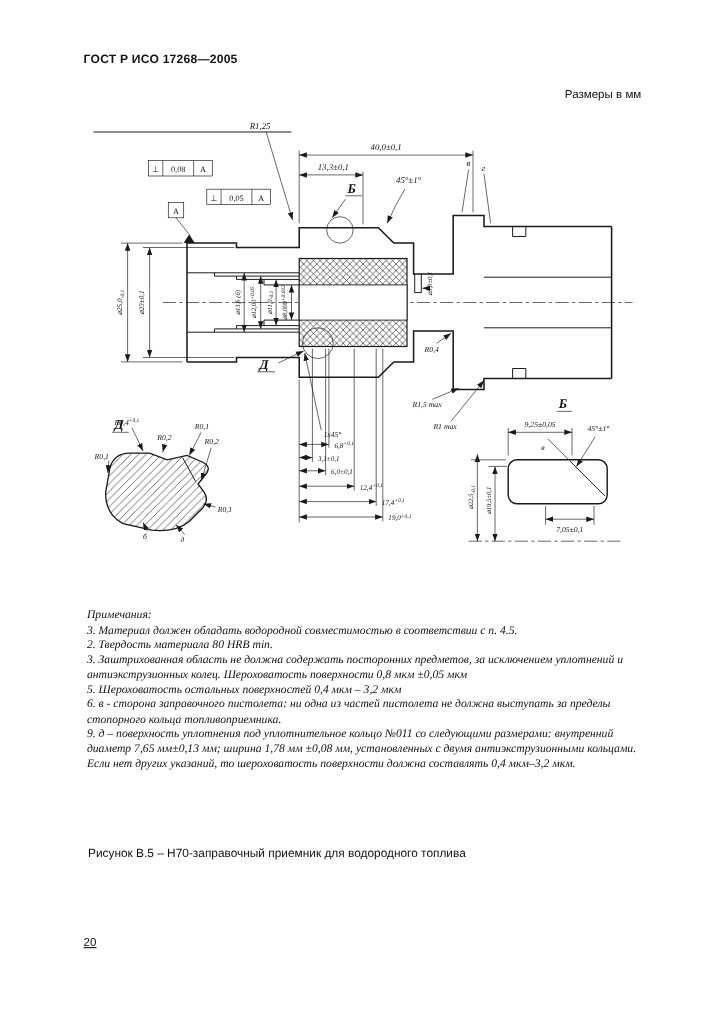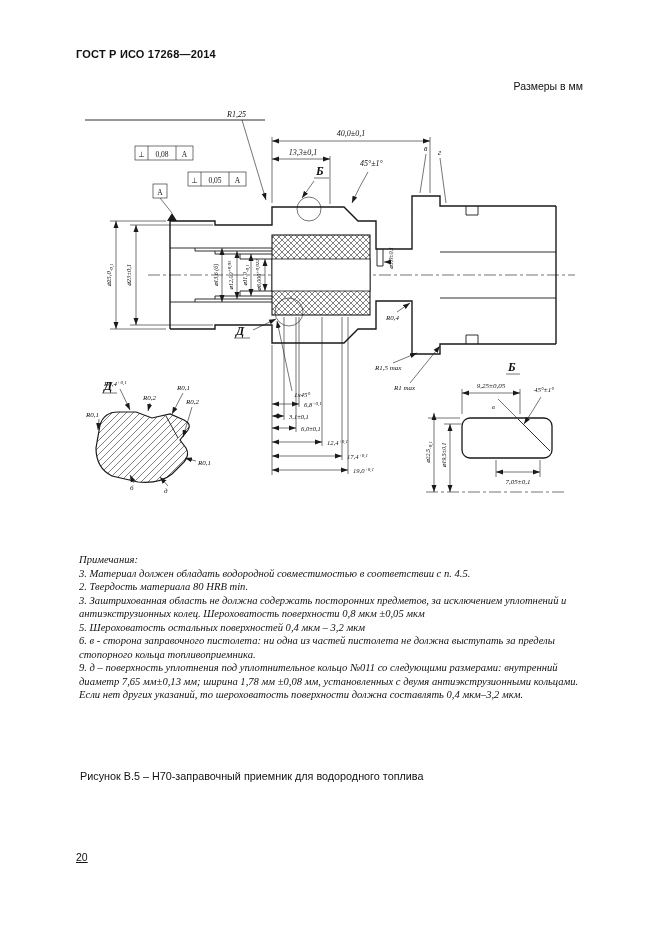--- a/index.html
+++ b/index.html
@@ -25,21 +25,21 @@
   text.lab{font-family:"Liberation Serif",serif;font-style:italic;font-size:7px;fill:#111;}
   text.ttl{font-family:"Liberation Serif",serif;font-style:italic;font-weight:bold;font-size:12px;fill:#111;}
   text.fr{font-family:"Liberation Serif",serif;font-size:7.5px;fill:#111;font-style:normal;}
   tspan.tol{font-size:5px;}
 </style>
 </head>
 <body>
 
 <div class="page">
 
-  <div class="doc-header">ГОСТ Р ИСО 17268—2014</div>
+  <div class="doc-header">ГОСТ Р ИСО 17268—2005</div>
   <div class="units-note">Размеры в мм</div>
 
   <svg class="drawing" viewBox="0 0 661 936">
     <defs>
       <pattern id="xh" width="6" height="6" patternUnits="userSpaceOnUse">
         <path d="M0,6 L6,0 M0,0 L6,6" stroke="#1a1a1a" stroke-width="0.55"></path>
       </pattern>
       <pattern id="h1" width="7" height="7" patternUnits="userSpaceOnUse">
         <path d="M0,7 L7,0" stroke="#1a1a1a" stroke-width="0.55"></path>
       </pattern>

